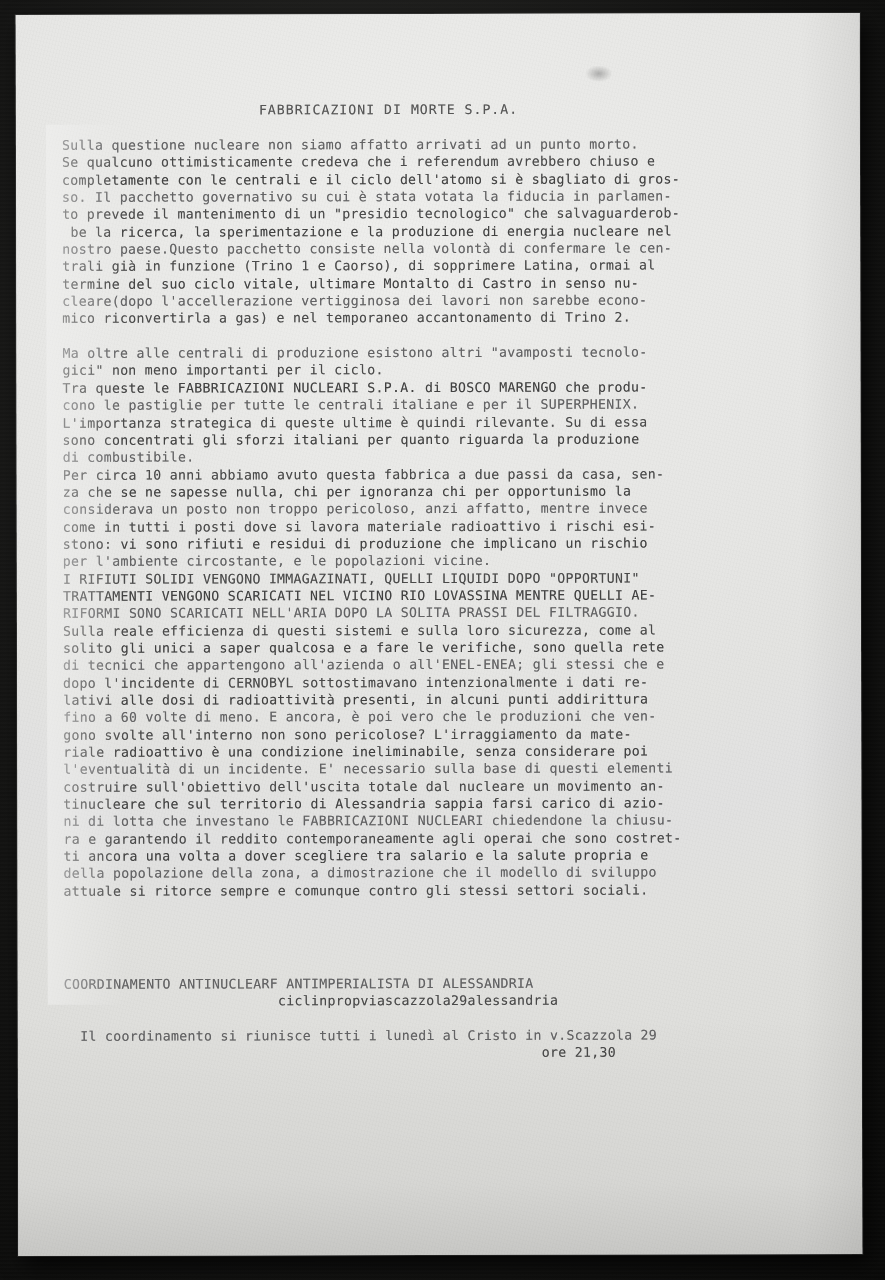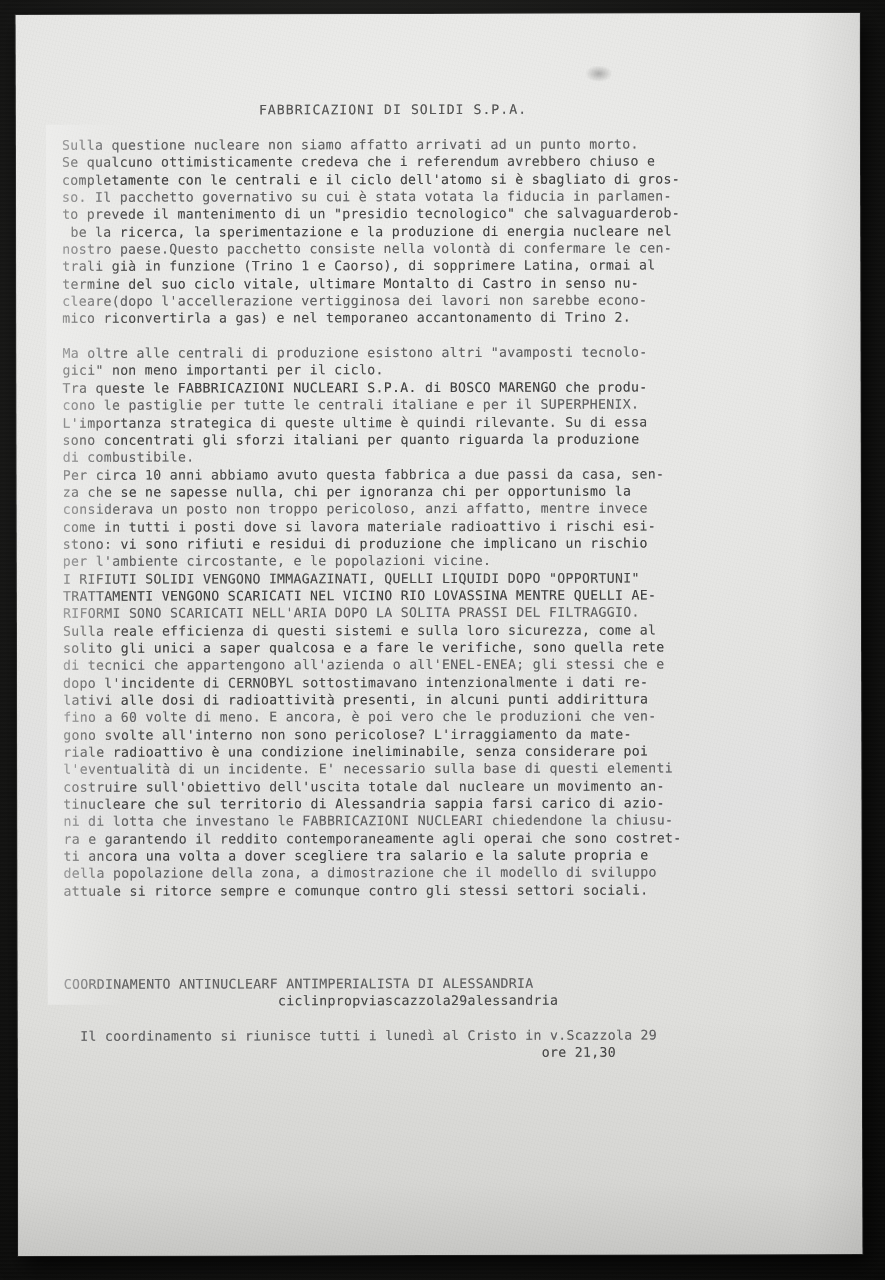--- a/index.html
+++ b/index.html
@@ -152,21 +152,21 @@
 
 <div id="scan-backdrop"></div>
 
 <div id="paper-sheet">
 
   <div class="paper-tone"></div>
   <div class="paper-grain"></div>
 
   <div id="typed-content">
 
-    <div class="doc-title">FABBRICAZIONI DI SOLIDI S.P.A.</div>
+    <div class="doc-title">FABBRICAZIONI DI MORTE S.P.A.</div>
 
     <div class="text-block" id="body-block"><span class="typed-line faint-left">Sulla questione nucleare non siamo affatto arrivati ad un punto morto.</span><span class="typed-line normal">Se qualcuno ottimisticamente credeva che i referendum avrebbero chiuso e</span><span class="typed-line dark">completamente con le centrali e il ciclo dell'atomo si è sbagliato di gros-</span><span class="typed-line faint-left">so. Il pacchetto governativo su cui è stata votata la fiducia in parlamen-</span><span class="typed-line normal">to prevede il mantenimento di un "presidio tecnologico" che salvaguarderob-</span><span class="typed-line dark"> be la ricerca, la sperimentazione e la produzione di energia nucleare nel</span><span class="typed-line faint-left">nostro paese.Questo pacchetto consiste nella volontà di confermare le cen-</span><span class="typed-line normal">trali già in funzione (Trino 1 e Caorso), di sopprimere Latina, ormai al</span><span class="typed-line dark">termine del suo ciclo vitale, ultimare Montalto di Castro in senso nu-</span><span class="typed-line faint-left">cleare(dopo l'accellerazione vertigginosa dei lavori non sarebbe econo-</span><span class="typed-line normal">mico riconvertirla a gas) e nel temporaneo accantonamento di Trino 2.</span><span class="typed-line blank">&nbsp;</span><span class="typed-line faint-left">Ma oltre alle centrali di produzione esistono altri "avamposti tecnolo-</span><span class="typed-line normal">gici" non meno importanti per il ciclo.</span><span class="typed-line dark">Tra queste le FABBRICAZIONI NUCLEARI S.P.A. di BOSCO MARENGO che produ-</span><span class="typed-line faint-left">cono le pastiglie per tutte le centrali italiane e per il SUPERPHENIX.</span><span class="typed-line normal">L'importanza strategica di queste ultime è quindi rilevante. Su di essa</span><span class="typed-line dark">sono concentrati gli sforzi italiani per quanto riguarda la produzione</span><span class="typed-line faint-left">di combustibile.</span><span class="typed-line normal">Per circa 10 anni abbiamo avuto questa fabbrica a due passi da casa, sen-</span><span class="typed-line dark">za che se ne sapesse nulla, chi per ignoranza chi per opportunismo la</span><span class="typed-line faint-left">considerava un posto non troppo pericoloso, anzi affatto, mentre invece</span><span class="typed-line normal">come in tutti i posti dove si lavora materiale radioattivo i rischi esi-</span><span class="typed-line dark">stono: vi sono rifiuti e residui di produzione che implicano un rischio</span><span class="typed-line faint-left">per l'ambiente circostante, e le popolazioni vicine.</span><span class="typed-line normal">I RIFIUTI SOLIDI VENGONO IMMAGAZINATI, QUELLI LIQUIDI DOPO "OPPORTUNI"</span><span class="typed-line dark">TRATTAMENTI VENGONO SCARICATI NEL VICINO RIO LOVASSINA MENTRE QUELLI AE-</span><span class="typed-line faint-left">RIFORMI SONO SCARICATI NELL'ARIA DOPO LA SOLITA PRASSI DEL FILTRAGGIO.</span><span class="typed-line normal">Sulla reale efficienza di questi sistemi e sulla loro sicurezza, come al</span><span class="typed-line dark">solito gli unici a saper qualcosa e a fare le verifiche, sono quella rete</span><span class="typed-line faint-left">di tecnici che appartengono all'azienda o all'ENEL-ENEA; gli stessi che e</span><span class="typed-line normal">dopo l'incidente di CERNOBYL sottostimavano intenzionalmente i dati re-</span><span class="typed-line dark">lativi alle dosi di radioattività presenti, in alcuni punti addirittura</span><span class="typed-line faint-left">fino a 60 volte di meno. E ancora, è poi vero che le produzioni che ven-</span><span class="typed-line normal">gono svolte all'interno non sono pericolose? L'irraggiamento da mate-</span><span class="typed-line dark">riale radioattivo è una condizione ineliminabile, senza considerare poi</span><span class="typed-line faint-left">l'eventualità di un incidente. E' necessario sulla base di questi elementi</span><span class="typed-line normal">costruire sull'obiettivo dell'uscita totale dal nucleare un movimento an-</span><span class="typed-line dark">tinucleare che sul territorio di Alessandria sappia farsi carico di azio-</span><span class="typed-line faint-left">ni di lotta che investano le FABBRICAZIONI NUCLEARI chiedendone la chiusu-</span><span class="typed-line normal">ra e garantendo il reddito contemporaneamente agli operai che sono costret-</span><span class="typed-line dark">ti ancora una volta a dover scegliere tra salario e la salute propria e</span><span class="typed-line faint-left">della popolazione della zona, a dimostrazione che il modello di sviluppo</span><span class="typed-line normal">attuale si ritorce sempre e comunque contro gli stessi settori sociali.</span></div>
 
     <div class="text-block" id="signoff-block"><span class="typed-line faint-left">COORDINAMENTO ANTINUCLEARF ANTIMPERIALISTA DI ALESSANDRIA</span><span class="typed-line normal">                          ciclinpropviascazzola29alessandria</span><span class="typed-line blank">&nbsp;</span><span class="typed-line faint-left">  Il coordinamento si riunisce tutti i lunedì al Cristo in v.Scazzola 29</span><span class="typed-line normal">                                                          ore 21,30</span></div>
 
   </div>
 
   <div class="ribbon-fade"></div>
   <div class="paper-smudge"></div>
   <div class="paper-curl"></div>

